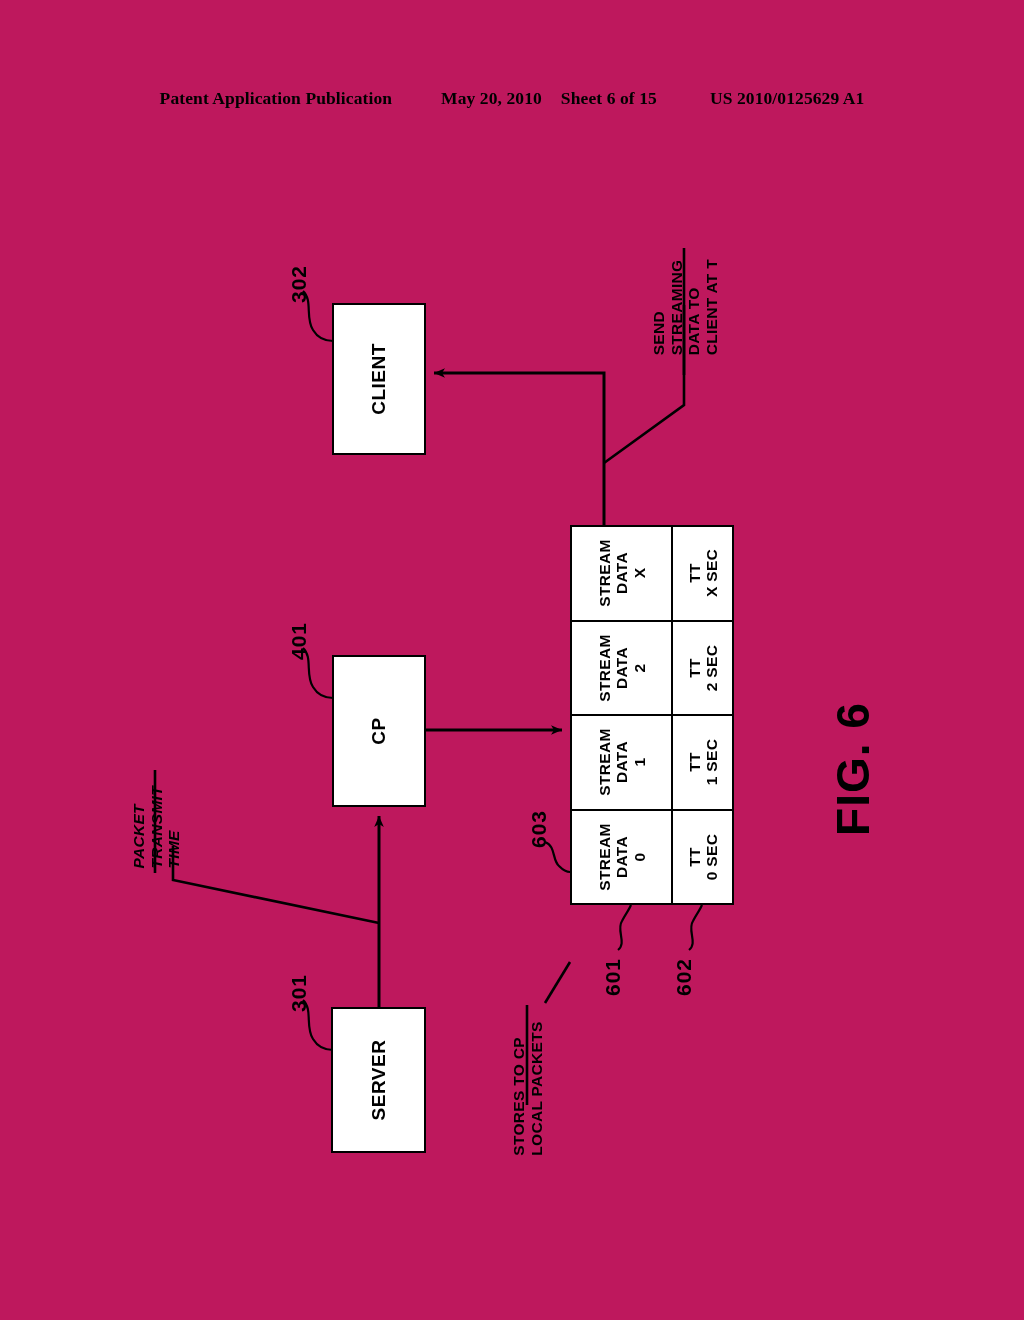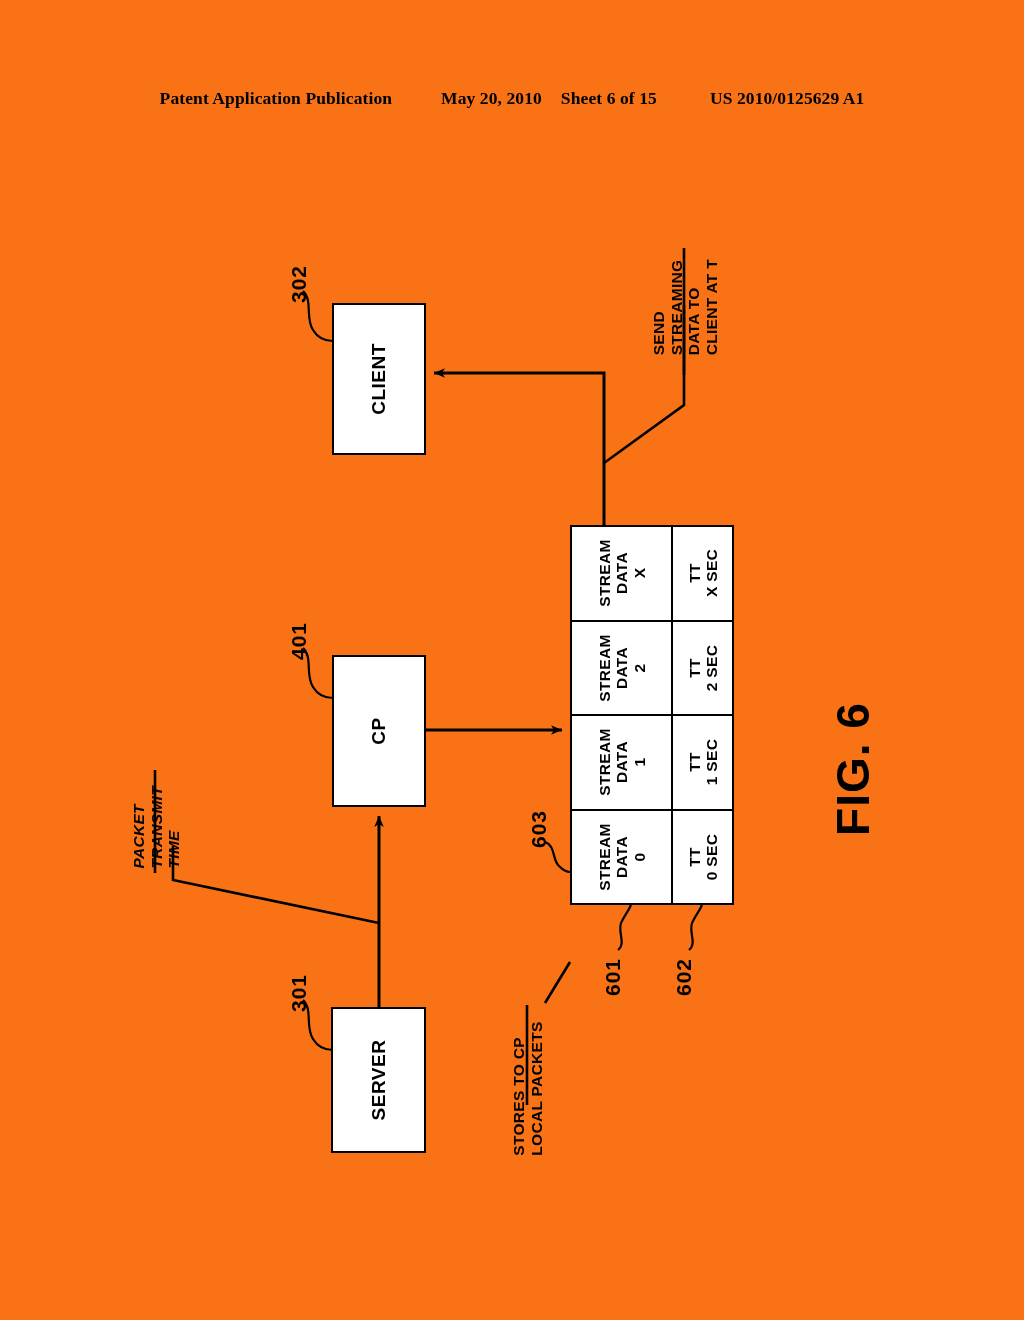--- a/index.html
+++ b/index.html
@@ -9,21 +9,21 @@
     background: #ffffff;
   }
   body {
     font-family: "Liberation Sans", sans-serif;
     color: #000000;
   }
   #page {
     position: relative;
     width: 1024px;
     height: 1320px;
-    background: #f97316;
+    background: #be185d;
     overflow: hidden;
   }
 
   
   .pub-header {
     position: absolute;
     left: 0;
     top: 88px;
     width: 1024px;
     text-align: center;

